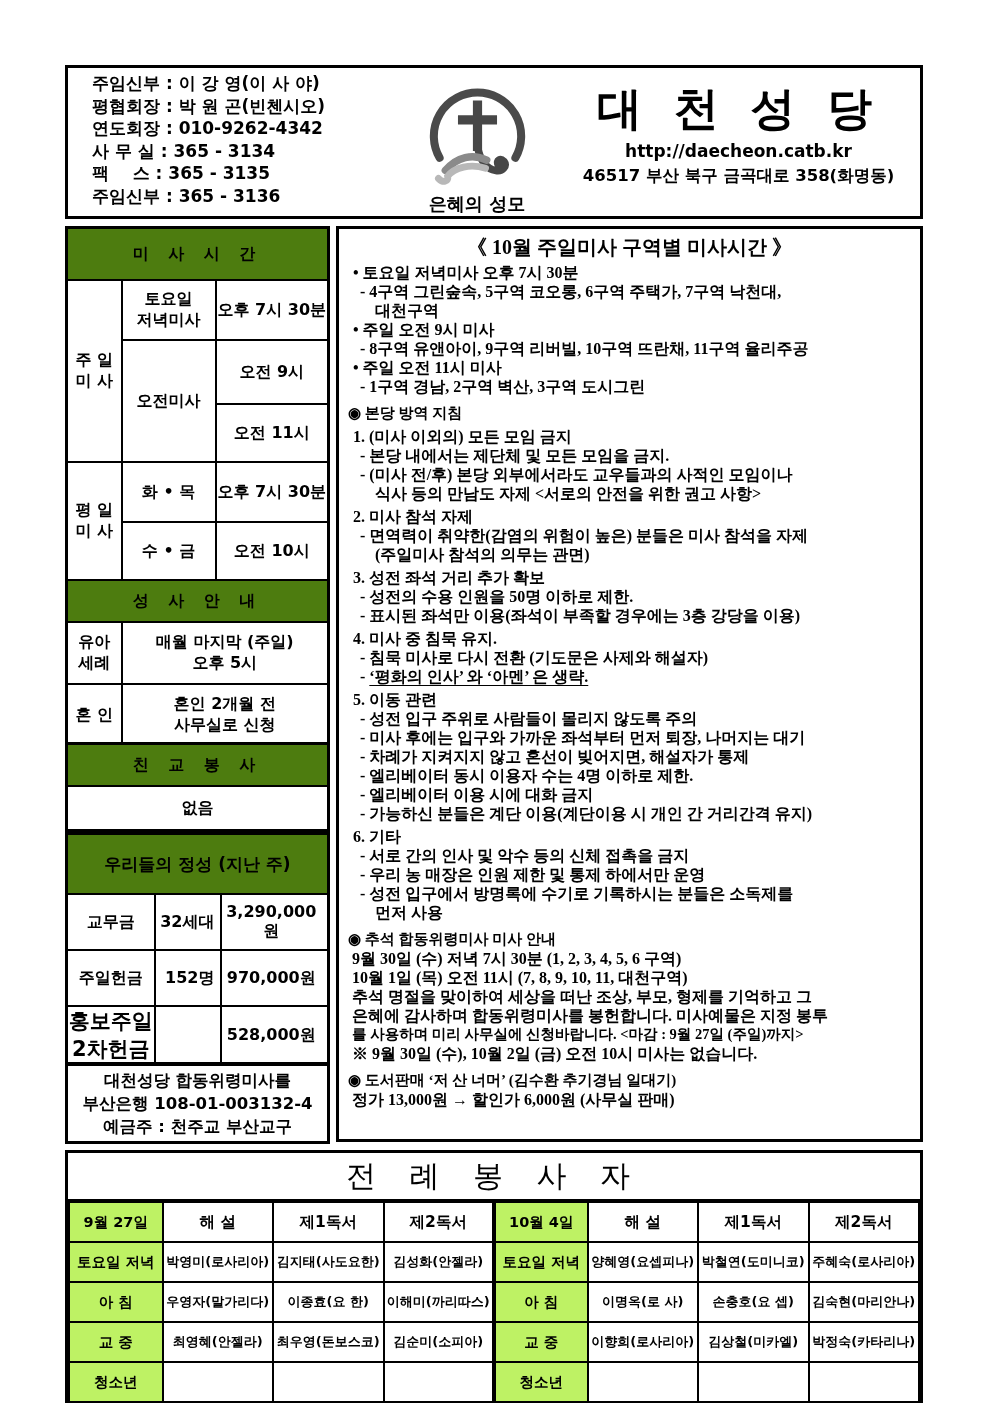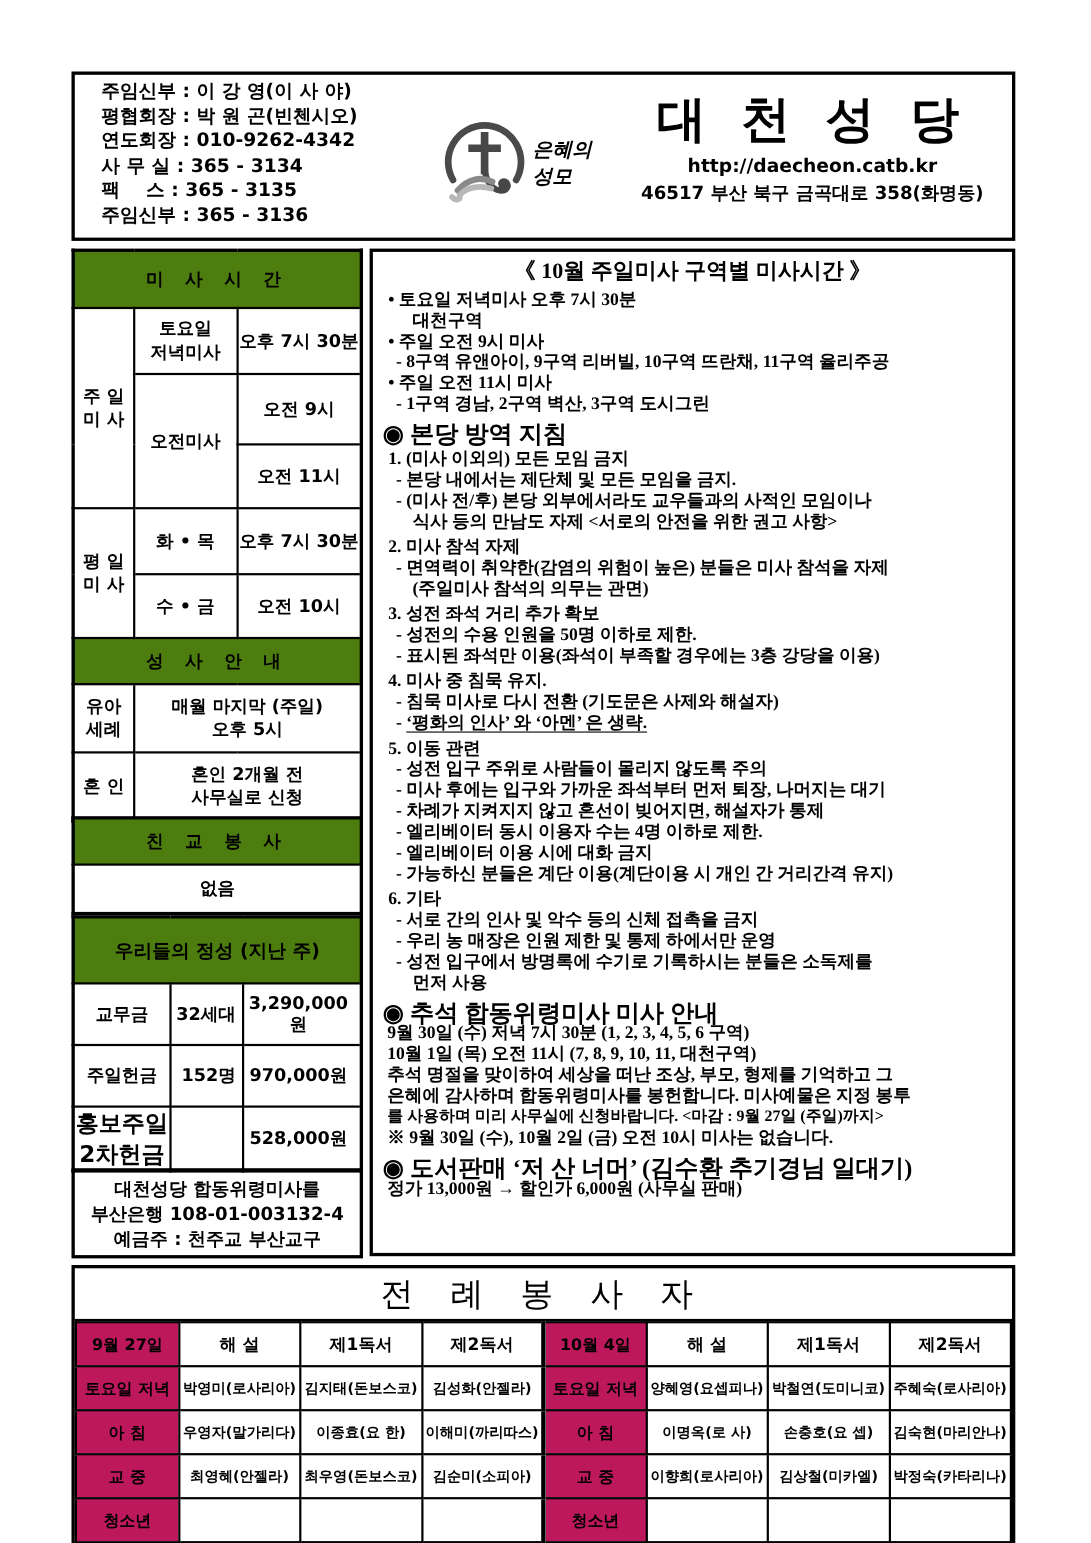--- a/index.html
+++ b/index.html
@@ -4,21 +4,21 @@
 <style>
   html,body{margin:0;padding:0;background:#fff;}
   .page{position:relative;width:992px;height:1403px;background:#fff;
         font-family:"DejaVu Sans","Liberation Sans",sans-serif;color:#000;overflow:hidden;}
   .pre{white-space:pre-line;}
   
   .header-box{position:absolute;left:65px;top:65px;width:852px;height:148px;
               border:3px solid #000;display:flex;align-items:stretch;}
   .contacts{width:305px;padding:4px 0 0 24px;}
   .contact-line{font-weight:bold;font-size:17px;line-height:22.5px;white-space:pre;}
-  .logo-wrap{width:160px;display:flex;flex-direction:row;align-items:center;justify-content:flex-start;padding-top:10px;font-style:italic;}
+  .logo-wrap{width:160px;display:flex;flex-direction:column;align-items:center;justify-content:flex-end;padding-top:10px;}
   .logo-caption{font-weight:bold;font-size:18px;margin-top:2px;}
   .title-wrap{flex:1;text-align:center;padding-top:12px;}
   .church-name{font-weight:bold;font-size:45px;letter-spacing:8px;line-height:58px;white-space:nowrap;}
   .website{font-weight:bold;font-size:17px;line-height:26px;}
   .address{font-weight:bold;font-size:16.5px;line-height:23px;white-space:nowrap;}
   
   .sidebar{position:absolute;left:65px;top:226px;width:265px;}
   .sb-table{border-collapse:collapse;width:265px;table-layout:fixed;}
   .sb-table td{border:2px solid #000;font-weight:bold;text-align:center;
                vertical-align:middle;font-size:16px;padding:0;}
@@ -35,33 +35,33 @@
   .off-amount{text-align:right;padding-right:6px !important;font-size:15.5px;}
   
   .main-box{position:absolute;left:336px;top:226px;width:587px;height:916px;border:3px solid #000;
             box-sizing:border-box;padding:5px 9px;overflow:hidden;}
   .ln{font-weight:bold;font-size:16px;line-height:19px;white-space:nowrap;font-family:Liberation Serif, serif;}
   .ln.title{text-align:center;font-size:20px;line-height:26px;margin-bottom:3px;}
   .ln.bullet{padding-left:5px;}
   .ln.dash{padding-left:12px;}
   .ln.cont{padding-left:27px;}
   .ln.num{padding-left:5px;margin-top:4px;}
-  .ln.section{margin-top:8px;font-size:22px;}
+  .ln.section{margin-top:8px;font-size:15px;}
   .ln.plain{padding-left:4px;}
   .ln.tight{font-size:14.5px;}
   .ul{text-decoration:underline;text-underline-offset:3px;}
   
   .servers-box{position:absolute;left:65px;top:1150px;width:852px;border:3px solid #000;}
   .servers-title{height:46px;border-bottom:2px solid #000;display:flex;align-items:center;justify-content:center;
                  font-size:30px;font-weight:normal;letter-spacing:12px;}
   .sv-table{border-collapse:collapse;width:100%;table-layout:fixed;}
   .sv-table td{border:2px solid #000;height:38px;text-align:center;vertical-align:middle;
                font-weight:bold;font-size:13px;padding:0;overflow:hidden;}
   .sv-table td.hd{font-size:15.5px;}
-  .sv-table td.lbl{background:#be185d;font-size:14.5px;}
+  .sv-table td.lbl{background:#bef264;font-size:14.5px;}
   .sv-table td.div-l{border-left:4px solid #000;}
   .sv-table col.c-date{width:11%;}
   .sv-table col.c-name{width:13%;}
 </style>
 </head>
 <body>
 
 <div class="page">
 
   <div class="header-box">
@@ -186,20 +186,21 @@
     <div class="box-account">
       <div>대천성당 합동위령미사를</div>
       <div>부산은행 108-01-003132-4</div>
       <div>예금주 : 천주교 부산교구</div>
     </div>
   </div>
 
   <div class="main-box">
     <div class="ln title">《 10월 주일미사 구역별 미사시간 》</div>
     <div class="ln bullet">• 토요일 저녁미사  오후 7시 30분</div>
+    <div class="ln dash">- 4구역 그린숲속, 5구역 코오롱, 6구역 주택가, 7구역 낙천대,</div>
     <div class="ln cont">대천구역</div>
     <div class="ln bullet">• 주일 오전 9시 미사</div>
     <div class="ln dash">- 8구역 유앤아이, 9구역 리버빌, 10구역 뜨란채, 11구역 율리주공</div>
     <div class="ln bullet">• 주일 오전 11시 미사</div>
     <div class="ln dash">- 1구역 경남, 2구역 벽산, 3구역 도시그린</div>
     <div class="ln section">◉ 본당 방역 지침</div>
     <div class="ln num">1. (미사 이외의) 모든 모임 금지</div>
     <div class="ln dash">- 본당 내에서는 제단체 및 모든 모임을 금지.</div>
     <div class="ln dash">- (미사 전/후) 본당 외부에서라도 교우들과의 사적인 모임이나</div>
     <div class="ln cont">식사 등의 만남도 자제 &lt;서로의 안전을 위한 권고 사항&gt;</div>
@@ -255,21 +256,21 @@
         <td class="hd">제1독서</td>
         <td class="hd">제2독서</td>
         <td class="hd lbl div-l">10월 4일</td>
         <td class="hd">해 설</td>
         <td class="hd">제1독서</td>
         <td class="hd">제2독서</td>
       </tr>
       <tr>
         <td class="lbl">토요일 저녁</td>
         <td>박영미(로사리아)</td>
-        <td>김지태(돈보스코)</td>
+        <td>김지태(사도요한)</td>
         <td>김성화(안젤라)</td>
         <td class="lbl div-l">토요일 저녁</td>
         <td>양혜영(요셉피나)</td>
         <td>박철연(도미니코)</td>
         <td>주혜숙(로사리아)</td>
       </tr>
       <tr>
         <td class="lbl">아  침</td>
         <td>우영자(말가리다)</td>
         <td>이종효(요 한)</td>

